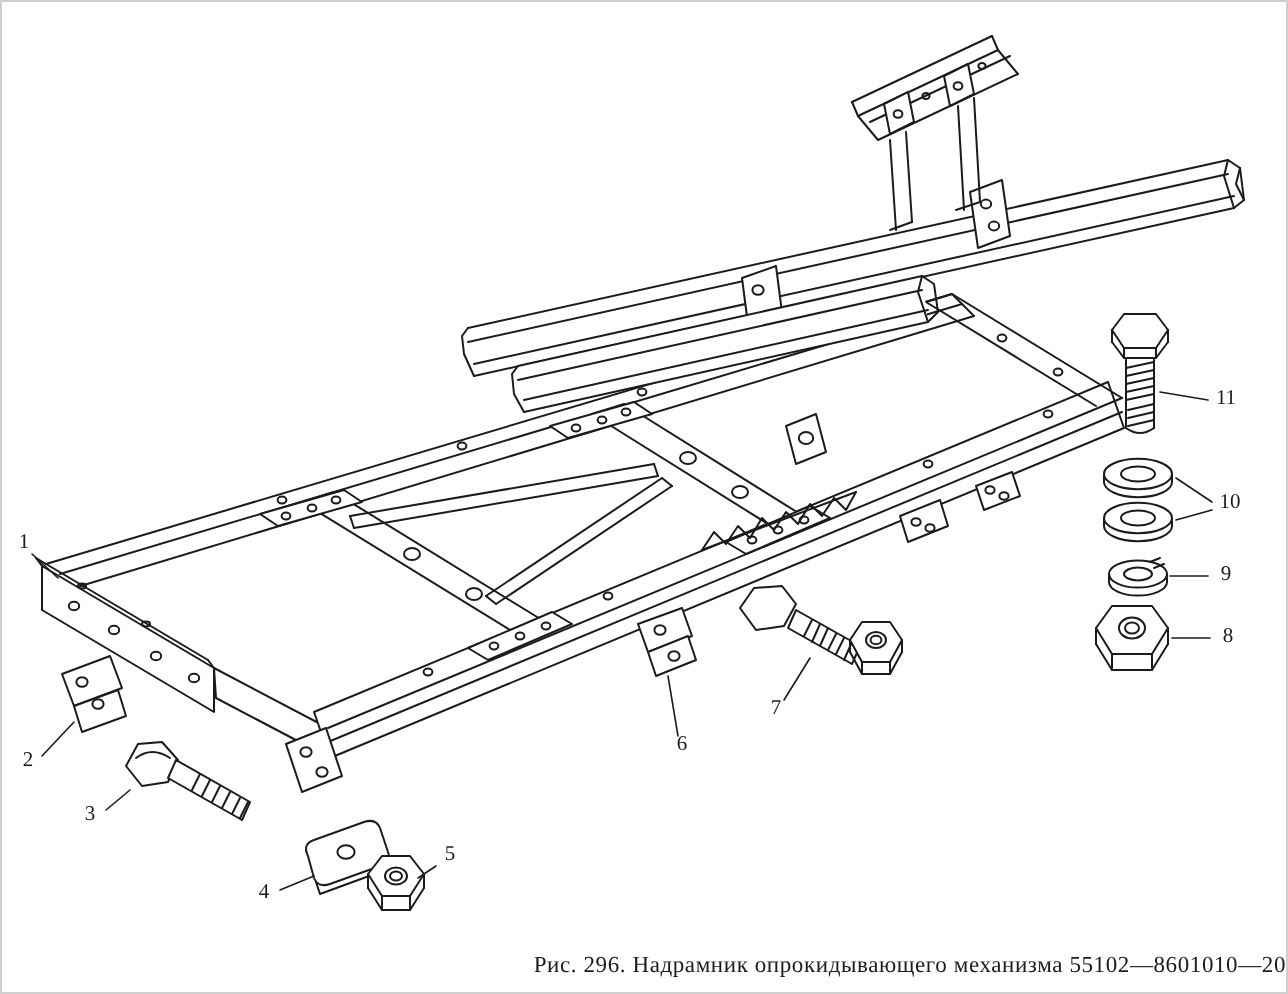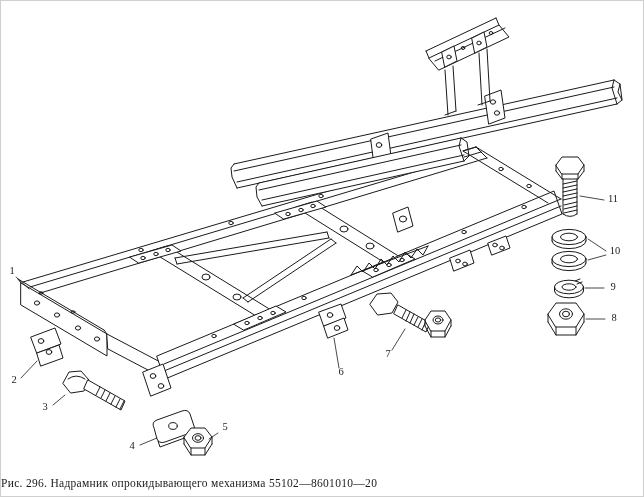--- a/index.html
+++ b/index.html
@@ -4,21 +4,21 @@
 <style>
   html,body{margin:0;padding:0;background:#ffffff;}
   .stage{
     position:relative;width:644px;height:497px;box-sizing:border-box;
     background:#ffffff;border:1px solid #cfcfcf;overflow:hidden;
     font-family:"Liberation Serif", serif;
   }
   .stage svg{position:absolute;left:0;top:0;}
   svg text{font-family:"Liberation Serif", serif;font-size:10.5px;fill:#1b1b1b;}
   .caption{
-    position:absolute;left:0;right:0;bottom:7px;text-align:left;
+    position:absolute;left:0;right:0;bottom:7px;text-align:right;
     font-size:11.5px;color:#1b1b1b;letter-spacing:.3px;white-space:nowrap;
   }
 </style>
 </head>
 <body>
 
 <div class="stage">
 <svg width="644" height="497" viewBox="0 0 644 497">
   <g stroke="#1b1b1b" fill="none" stroke-width="1" stroke-linecap="round" stroke-linejoin="round">
 

